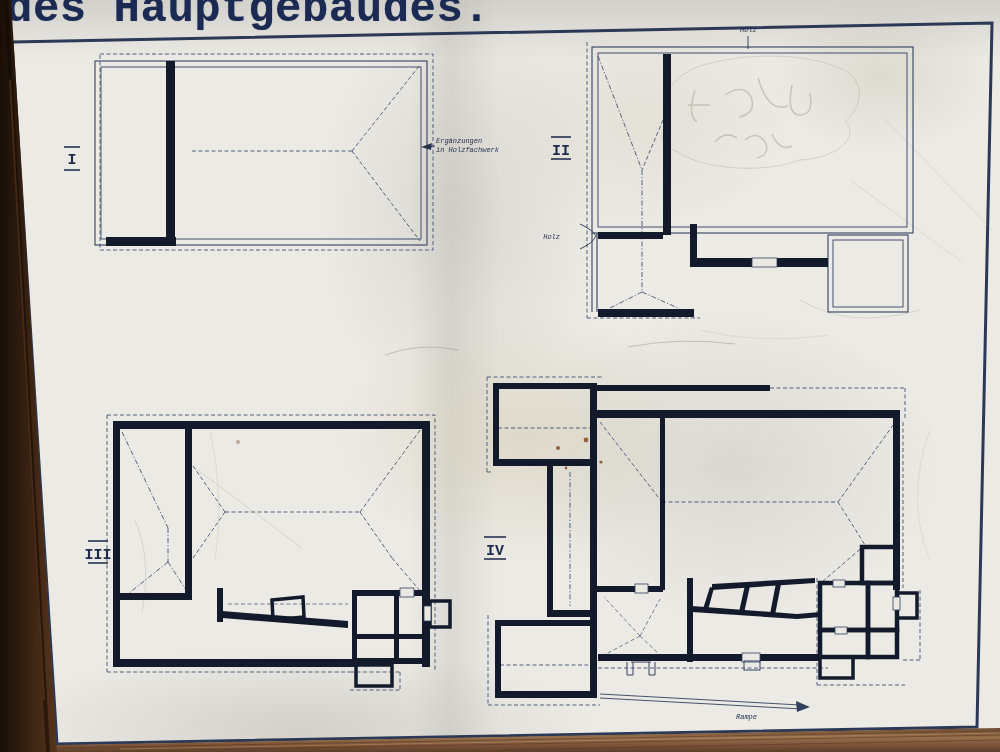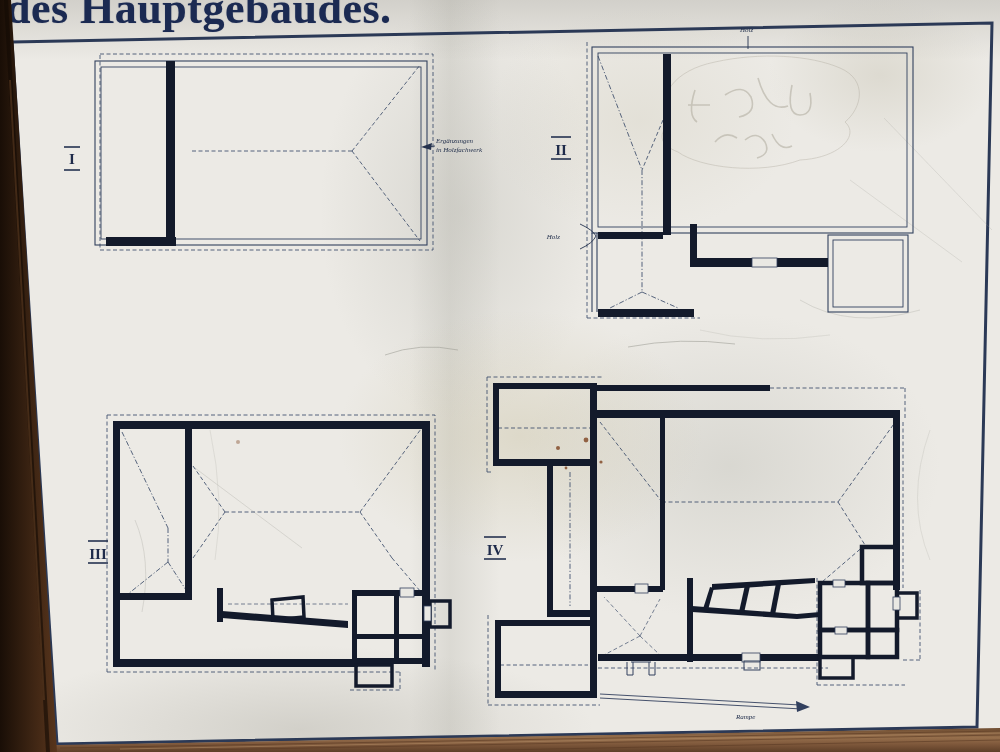--- a/index.html
+++ b/index.html
@@ -1,18 +1,18 @@
 <!DOCTYPE html>
 <html><head>
 <meta charset="utf-8">
 <style>
   html,body{margin:0;padding:0;background:#777;}
   .photo{
     position:relative;width:1000px;height:752px;overflow:hidden;
-    font-family:Liberation Serif, serif;
+    font-family:Liberation Mono, monospace;
     background:
       linear-gradient(180deg, rgba(150,148,140,.30), rgba(150,148,140,0) 60px),
       radial-gradient(ellipse 260px 180px at 52% 58%, rgba(203,196,168,.45), transparent 70%),
       radial-gradient(ellipse 300px 220px at 73% 62%, rgba(188,188,180,.40), transparent 70%),
       radial-gradient(ellipse 200px 300px at 46% 28%, rgba(178,178,170,.35), transparent 70%),
       radial-gradient(ellipse 420px 120px at 30% 97%, rgba(168,166,156,.38), transparent 70%),
       radial-gradient(ellipse 160px 110px at 88% 10%, rgba(198,194,178,.40), transparent 70%),
       radial-gradient(ellipse 220px 160px at 64% 16%, rgba(210,206,190,.35), transparent 70%),
       linear-gradient(90deg, transparent 41%, rgba(158,158,148,.22) 45%, transparent 50%),
       #eceae5;

